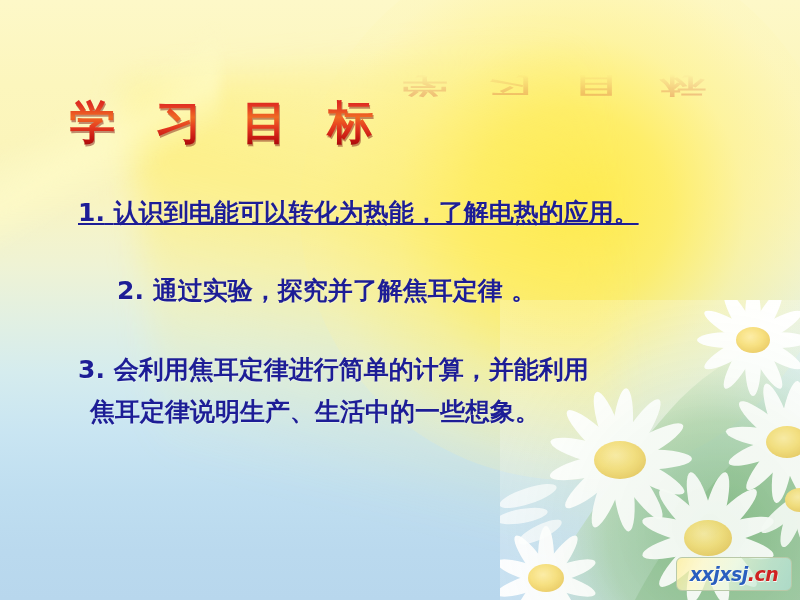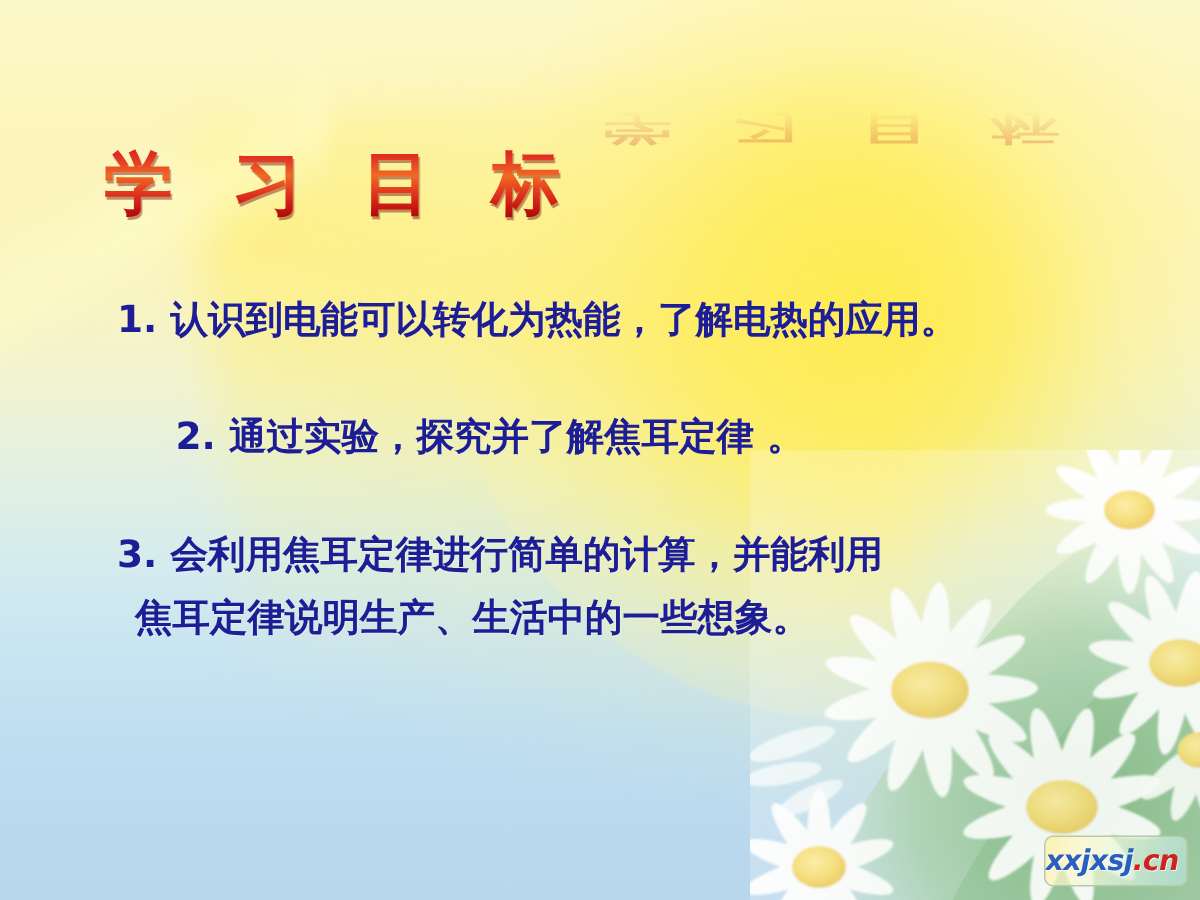--- a/index.html
+++ b/index.html
@@ -188,43 +188,44 @@
   }
   .obj-line {
     color: #1d1d96;
     font-family: "DejaVu Sans", "Liberation Sans", sans-serif;
     font-size: 25px;
     font-weight: bold;
     line-height: 1.18;
     white-space: nowrap;
     text-shadow: 0.5px 0.5px 0 rgba(255,255,255,0.35);
   }
-  .obj-1 { margin-top: 0px; }
+  .obj-1 { margin-top: 0px; text-decoration: underline; }
   .obj-2 { margin-top: 48px; margin-left: 39px; }
   .obj-3 { margin-top: 50px; }
   .obj-3b { margin-top: 12px; margin-left: 12px; }
 
   
   .watermark {
     position: absolute;
     right: 8px;
     bottom: 9px;
-    width: 96px;
+    width: 116px;
     height: 34px;
     border: 1px solid #b9c9a8;
     border-radius: 6px;
     background:
       linear-gradient(115deg,
         rgba(255,238,150,0.75) 0%,
         rgba(255,248,200,0.72) 22%,
         rgba(236,248,222,0.72) 48%,
         rgba(198,232,214,0.78) 74%,
         rgba(176,222,208,0.82) 100%);
     display: flex;
     align-items: center;
+    justify-content: center;
     overflow: hidden;
     margin-left: 36px;
   }
   .wm-text {
     font-family: "DejaVu Sans", "Liberation Sans", sans-serif;
     font-size: 19px;
     font-weight: bold;
     font-style: italic;
     letter-spacing: -0.5px;
     line-height: 1;

